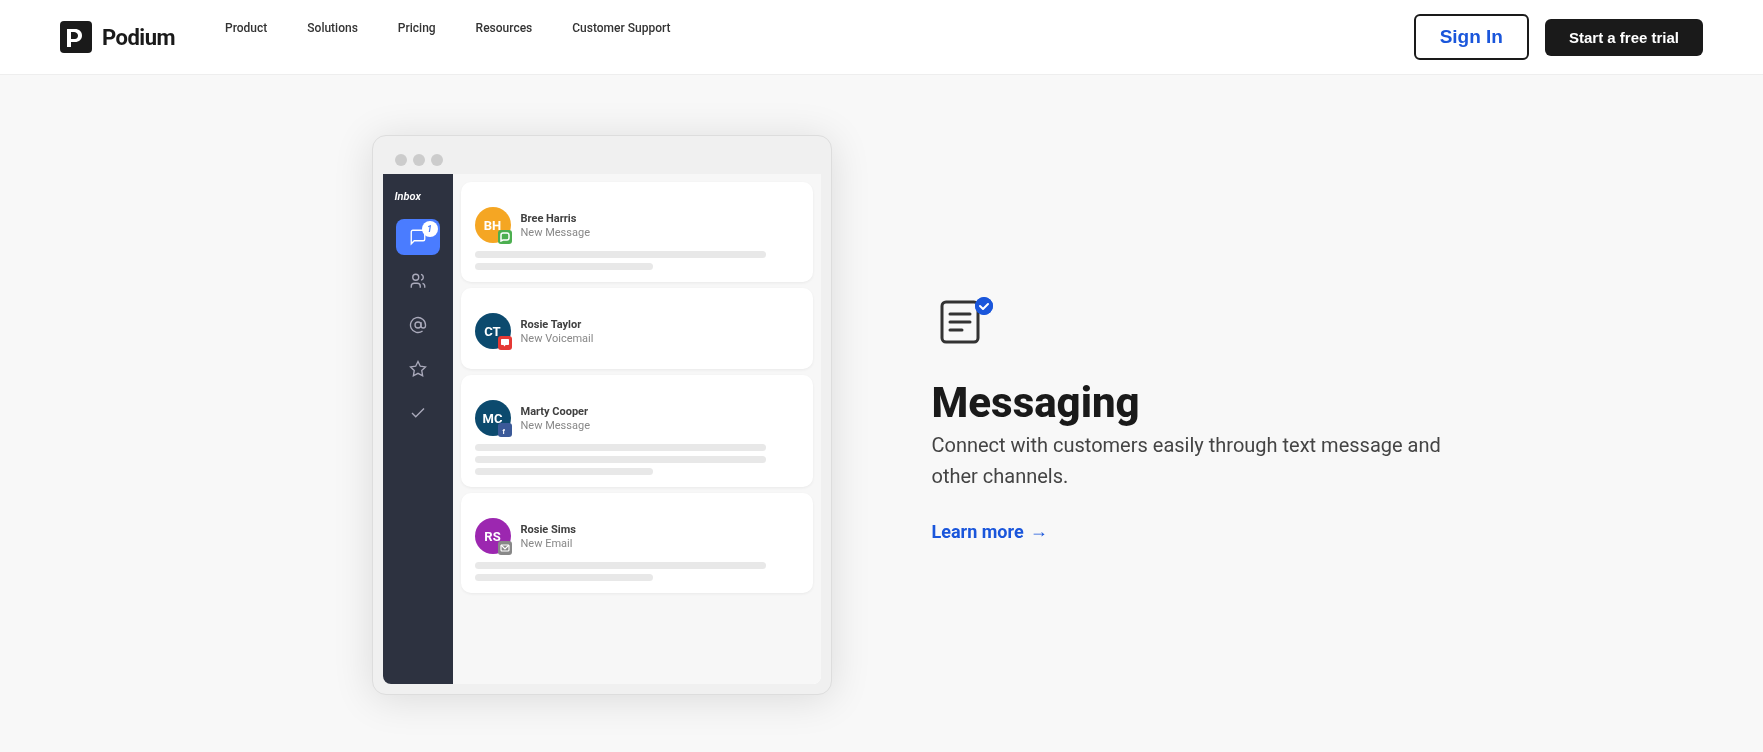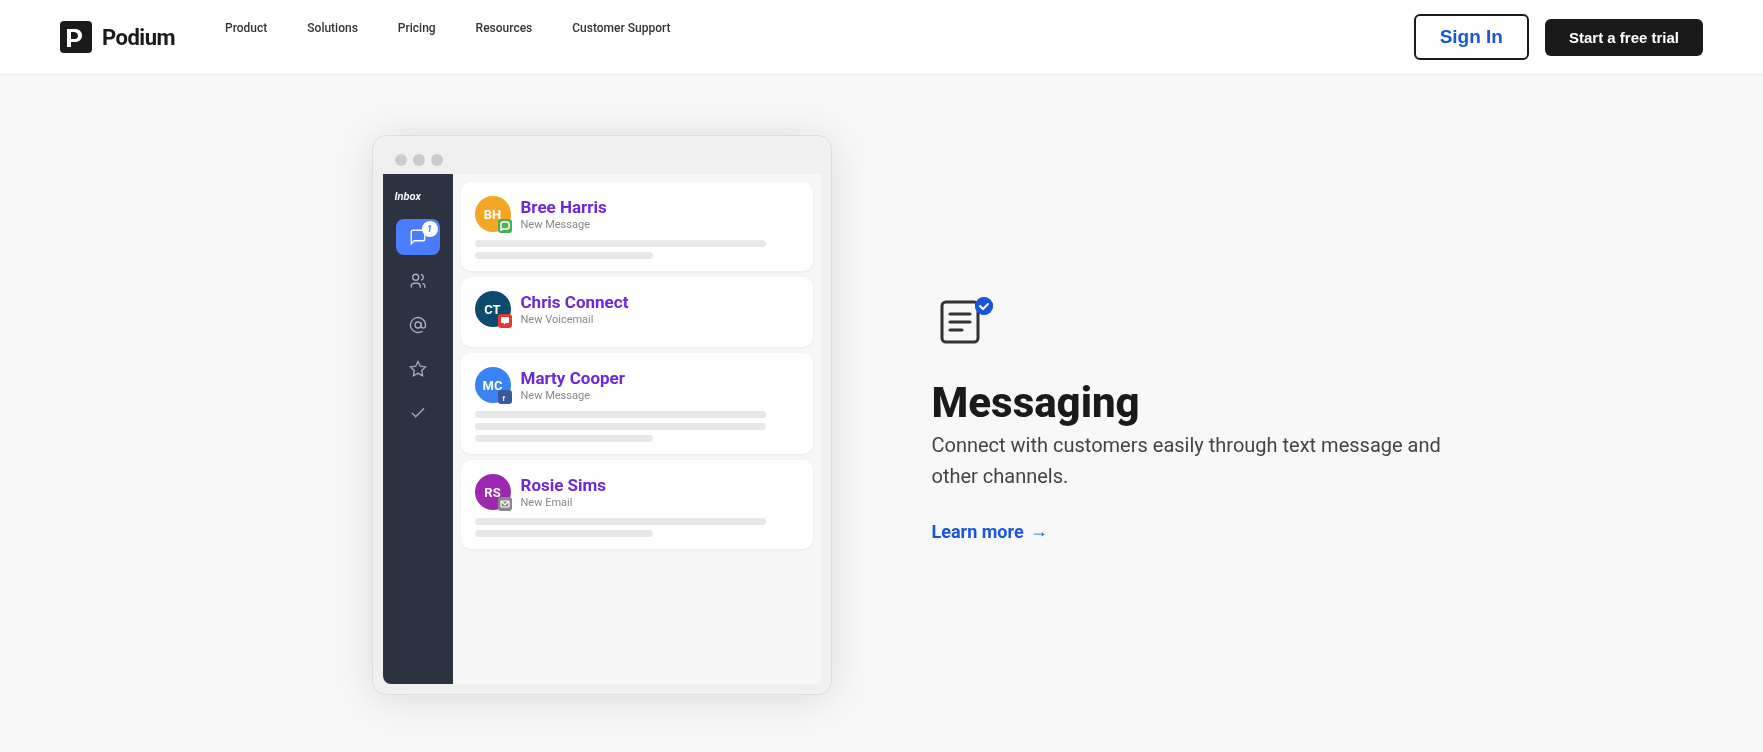--- a/index.html
+++ b/index.html
@@ -207,20 +207,21 @@
       background: #ffffff;
       border-radius: 10px;
       padding: 14px 14px 12px;
       box-shadow: 0 1px 3px rgba(0,0,0,0.06);
     }
     .card-header {
       display: flex;
       align-items: center;
       gap: 10px;
       margin-bottom: 8px;
+      margin-top: 11px;
     }
     .avatar {
       width: 36px;
       height: 36px;
       border-radius: 50%;
       flex-shrink: 0;
       display: flex;
       align-items: center;
       justify-content: center;
       font-size: 13px;
@@ -238,23 +239,23 @@
       display: flex;
       align-items: center;
       justify-content: center;
     }
     .avatar-badge svg {
       width: 10px;
       height: 10px;
     }
     .card-info { flex: 1; }
     .card-name {
-      font-size: 17px;
+      font-size: 11px;
       font-weight: 700;
-      color: #6d28d9;
+      color: #404040;
     }
     .card-type {
       font-size: 11px;
       color: #888;
       margin-top: 1px;
     }
     .card-lines {
       display: flex;
       flex-direction: column;
       gap: 5px;
@@ -440,29 +441,29 @@
             <div class="card-header">
               <div class="avatar" style="background:#0c4a6e;">
                 CT
                 <div class="avatar-badge" style="background:#e53935;">
                   <svg viewBox="0 0 10 10" fill="white">
                       <path d="M8 1H2C1.4 1 1 1.4 1 2v4c0 .6.4 1 1 1h1.5l1 1.5 1-1.5H8c.6 0 1-.4 1-1V2c0-.6-.4-1-1-1z"></path>
                     </svg>
                 </div>
               </div>
               <div class="card-info">
-                <div class="card-name">Chris Connect</div>
+                <div class="card-name">Rosie Taylor</div>
                 <div class="card-type">New Voicemail</div>
               </div>
             </div>
           </div>
 
           <div class="message-card">
             <div class="card-header">
-              <div class="avatar" style="background:#3b82f6;">
+              <div class="avatar" style="background:#0c4a6e;">
                 MC
                 <div class="avatar-badge" style="background:#3b5998;">
                   <svg viewBox="0 0 10 10" fill="white" font-size="8">
                       <text x="2.5" y="8.5" font-family="Arial" font-size="7" font-weight="bold">f</text>
                     </svg>
                 </div>
               </div>
               <div class="card-info">
                 <div class="card-name">Marty Cooper</div>
                 <div class="card-type">New Message</div>

